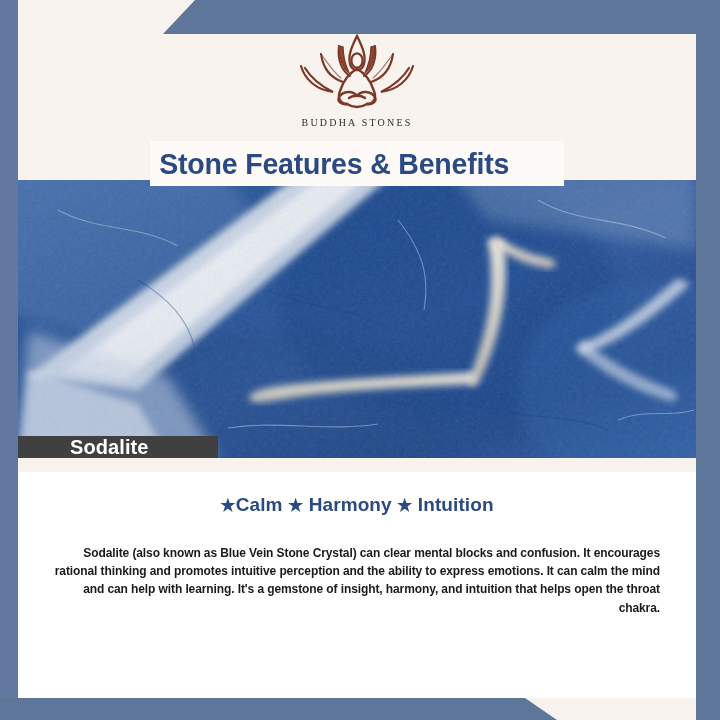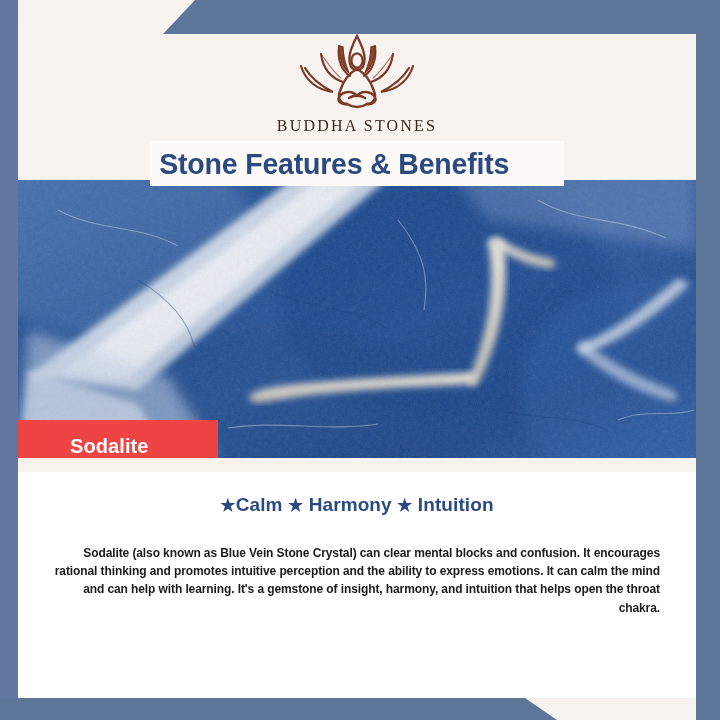--- a/index.html
+++ b/index.html
@@ -54,21 +54,21 @@
     background:#f8f3ee;
   }
   .logo-wrap {
     position:absolute; top:6px; left:0; right:0;
     display:flex; flex-direction:column; align-items:center;
   }
   .logo-mark { width:148px; height:88px; display:block; }
   .logo-word {
     margin-top:1px;
     font-family:"Liberation Serif", serif;
-    font-size:16px;
+    font-size:10px;
     letter-spacing:2.2px;
     color:#3b2a22;
     font-weight:400;
   }
 
   .title-band {
     position:absolute;
     left:132px; right:132px; bottom:-6px;
     height:45px;
     background:#fdfaf7;
@@ -89,23 +89,23 @@
     position:relative;
     height:278px;
     overflow:hidden;
     background:#1d4f93;
   }
   .stone-photo svg { display:block; width:100%; height:100%; }
 
   .stone-label {
     position:absolute;
     left:0; bottom:0;
-    width:200px; height:38px;
-    background:#ef4444;
-    display:flex; align-items:flex-end;
+    width:200px; height:22px;
+    background:#404040;
+    display:flex; align-items:flex-start;
     z-index:6;
   }
   .stone-label-text {
     margin-left:52px;
     color:#ffffff;
     font-size:20px;
     font-weight:700;
     letter-spacing:0.1px;
   }
 

